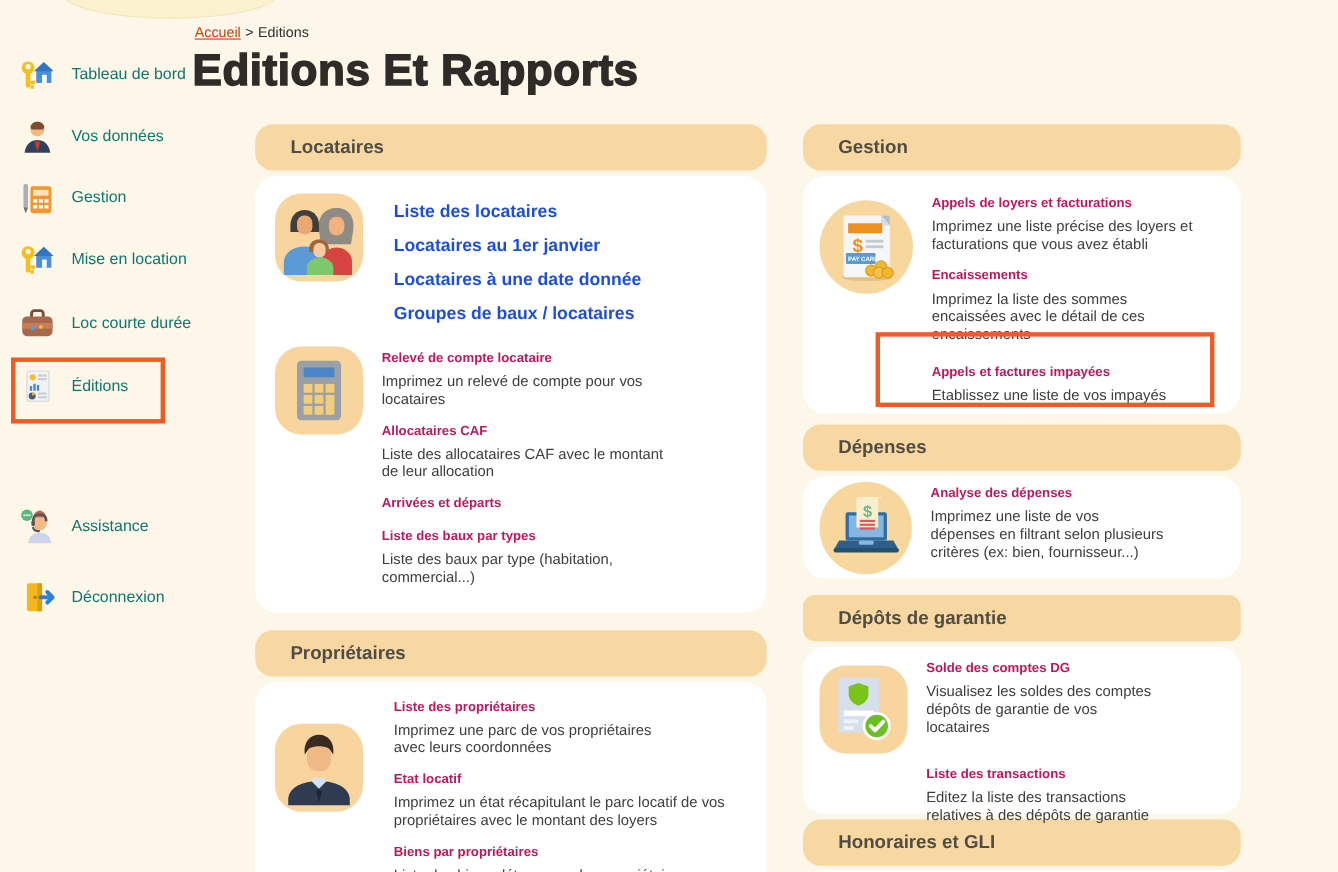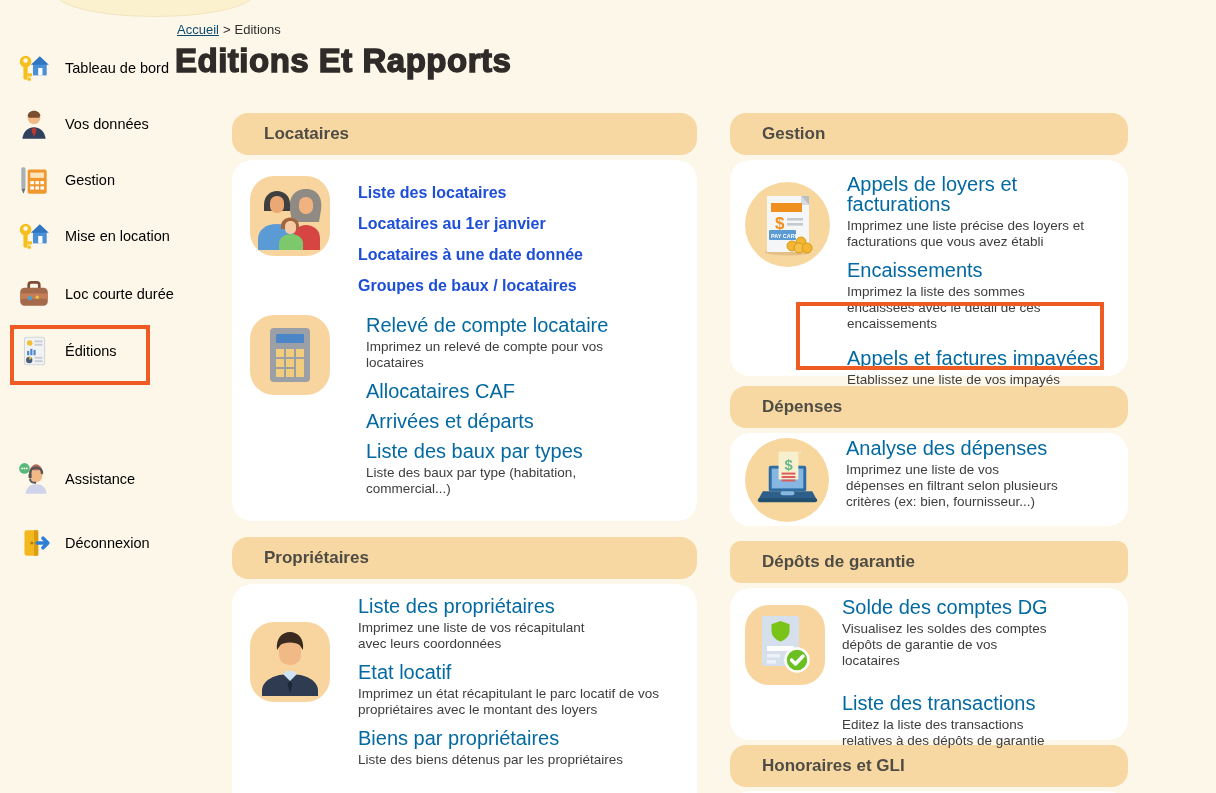--- a/index.html
+++ b/index.html
@@ -10,56 +10,56 @@
   
   .blob { position:absolute; left:56px; top:-30px; width:198px; height:46px;
           background:#FCF1CF; border-radius:50%; box-shadow:0 1px 0 #f2e4bd; }
 
   
   .sidebar { position:absolute; left:0; top:0; width:176px; height:793px; }
   .nav-item { position:absolute; left:16px; display:flex; align-items:center; gap:13px;
               height:44px; width:158px; cursor:pointer; }
   .nav-icon { width:36px; height:36px; flex:none; }
   .nav-icon svg { width:36px; height:36px; display:block; }
-  .nav-label { font-size:14.5px; color:#000000; white-space:nowrap; }
+  .nav-label { font-size:14.5px; color:#0f766e; white-space:nowrap; }
   .sb-highlight { position:absolute; left:10px; top:325px; width:140px; height:60px;
                   border:4px solid #EE5B23; pointer-events:none; }
 
   
   .breadcrumb { position:absolute; left:177px; top:22px; font-size:13px; color:#2e2e2e; }
-  .breadcrumb a { color:#0c4a6e; text-decoration:underline; cursor:pointer; }
+  .breadcrumb a { color:#c2410c; text-decoration:underline; cursor:pointer; }
   .crumb-sep { margin:0 4px; }
-  .page-title { position:absolute; left:175px; top:42px; font-size:33px; font-weight:bold;
+  .page-title { position:absolute; left:175px; top:42px; font-size:40px; font-weight:bold;
                 color:#2e2b28; -webkit-text-stroke:1.4px #2e2b28; letter-spacing:.5px; }
 
   
   .col { position:absolute; top:113px; }
   .col-left  { left:232px; width:465px; }
   .col-right { left:730px; width:398px; }
 
   .pill { height:42px; border-radius:16px; background:#F8D8A2; display:flex; align-items:center;
           padding-left:32px; font-weight:bold; font-size:17px; color:#4e4c44; }
   .card { background:#fff; border-radius:20px; margin-top:5px; position:relative; }
 
   .icon-tile   { width:80px; height:80px; border-radius:24px; background:#F8D59E; flex:none; }
   .icon-circle { width:85px; height:85px; border-radius:50%;  background:#F8D79F; flex:none; }
   .icon-tile svg, .icon-circle svg { width:100%; height:100%; display:block; }
 
-  .item-title { font-size:20px; font-weight:normal; color:#0369a1; line-height:20px; cursor:pointer; }
+  .item-title { font-size:12px; font-weight:bold; color:#be185d; line-height:20px; cursor:pointer; }
   .item-desc  { font-size:13.5px; color:#3d3d3d; line-height:16px; margin-top:4px;
                 white-space:pre-line; }
   .item { margin-bottom:10px; }
 
   
   .card-loc { padding:16px 18px 14px 18px; }
   .loc-row { display:flex; }
   .loc-row + .loc-row { margin-top:14px; }
   .loc-links { margin-left:28px; padding-top:1px; }
   .link-lg { display:block; font-size:16px; font-weight:bold; color:#1d4ed8; line-height:31px; cursor:pointer; }
-  .loc-items { margin-left:36px; }
+  .loc-items { margin-left:17px; }
 
   
   .card-prop { padding:12px 10px 12px 18px; height:230px; display:flex; }
   .card-prop .icon-tile { margin-top:26px; }
   .prop-items { margin-left:28px; }
 
   
   .card-gestion { padding:14px 16px 14px 15px; height:216px; display:flex; }
   .card-gestion .icon-circle { margin-top:8px; }
   .g-items { margin-left:17px; position:relative; z-index:1; }
@@ -261,20 +261,22 @@
             </svg>
         </div>
         <div class="loc-items">
           <div class="item">
             <div class="item-title">Relevé de compte locataire</div>
             <div class="item-desc">Imprimez un relevé de compte pour vos
 locataires</div>
           </div>
           <div class="item">
             <div class="item-title">Allocataires CAF</div>
+            <div class="item-desc">Liste des allocataires CAF avec le montant
+de leur allocation</div>
           </div>
           <div class="item">
             <div class="item-title">Arrivées et départs</div>
           </div>
           <div class="item">
             <div class="item-title">Liste des baux par types</div>
             <div class="item-desc">Liste des baux par type (habitation,
 commercial...)</div>
           </div>
         </div>
@@ -289,21 +291,21 @@
             <rect x="29" y="17" width="22" height="26" rx="10" fill="#f0b985"></rect>
             <path d="M27 28c-1.5-12 5.5-18 13-18s14.5 6 13 18l-3.5-5c-3-3.5-16-3.5-19 0z" fill="#3a2a20"></path>
             <path d="M12 74v-5c0-11 13-17 28-17s28 6 28 17v5z" fill="#2e3b50"></path>
             <path d="M33 52l7 7 7-7-3-3h-8z" fill="#cfe3f2"></path>
             <path d="M40 59l-2.5 3 2.5 9 2.5-9z" fill="#1c2735"></path>
           </svg>
       </div>
       <div class="prop-items">
         <div class="item">
           <div class="item-title">Liste des propriétaires</div>
-          <div class="item-desc">Imprimez une liste de vos récapitulant
+          <div class="item-desc">Imprimez une parc de vos propriétaires
 avec leurs coordonnées</div>
         </div>
         <div class="item">
           <div class="item-title">Etat locatif</div>
           <div class="item-desc">Imprimez un état récapitulant le parc locatif de vos
 propriétaires avec le montant des loyers</div>
         </div>
         <div class="item">
           <div class="item-title">Biens par propriétaires</div>
           <div class="item-desc">Liste des biens détenus par les propriétaires</div>

